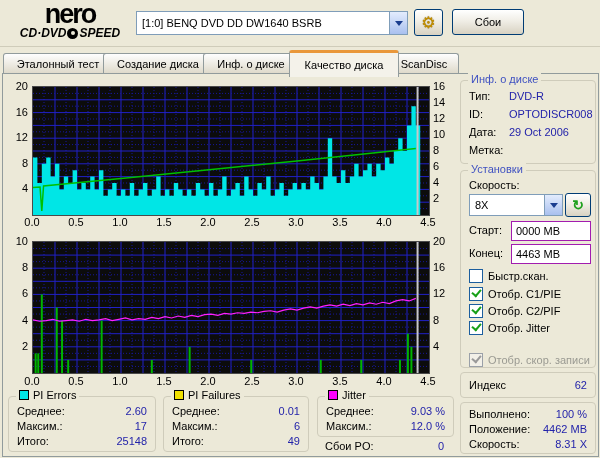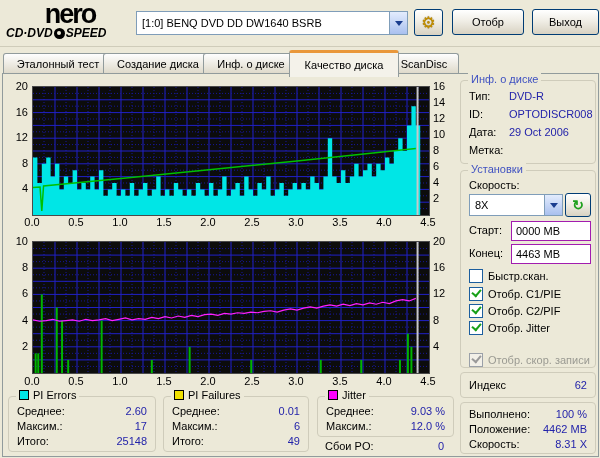--- a/index.html
+++ b/index.html
@@ -3,21 +3,21 @@
 <meta charset="utf-8">
 <style>
   html,body{margin:0;padding:0;}
   body{width:600px;height:458px;position:relative;background:#ece9d8;
        font-family:"Liberation Sans",sans-serif;font-size:11px;color:#000;overflow:hidden;}
   .abs{position:absolute;}
   
   #toolbar{left:0;top:0;width:600px;height:46px;border-bottom:1px solid #cfccba;}
   #logo{left:6px;top:2px;width:128px;height:42px;text-align:center;}
   #logo .l1{font-size:27px;font-weight:900;letter-spacing:-2px;line-height:24px;}
-  #logo .l2{font-size:12px;font-weight:800;font-style:italic;letter-spacing:0px;line-height:14px;display:flex;align-items:center;gap:1px;}
+  #logo .l2{font-size:12px;font-weight:800;font-style:italic;letter-spacing:0px;line-height:14px;display:flex;align-items:center;justify-content:center;gap:1px;}
   .disc{width:11px;height:11px;border-radius:50%;background:#000;display:inline-block;position:relative;}
   .disc::after{content:"";position:absolute;left:3.5px;top:3.5px;width:4px;height:4px;border-radius:50%;background:#ece9d8;}
   .combo{background:#fff;border:1px solid #7f9db9;display:flex;align-items:center;justify-content:space-between;}
   .combo .txt{padding-left:5px;white-space:nowrap;overflow:hidden;}
   .arrowbox{width:17px;align-self:stretch;background:linear-gradient(#e3ecfd,#a9c0ef);border-left:1px solid #7f9db9;display:flex;align-items:center;justify-content:center;}
   .tri{width:0;height:0;border-left:4px solid transparent;border-right:4px solid transparent;border-top:5px solid #1a3d8f;}
   #drive-combo{left:136px;top:11px;width:270px;height:22px;}
   .xpbtn{border:1px solid #003c74;border-radius:3px;background:linear-gradient(#ffffff,#f0eee6 45%,#d8d2c2);
          display:flex;align-items:center;justify-content:center;font-size:11px;cursor:default;}
   #tool-button{left:414px;top:9px;width:27px;height:25px;}
@@ -70,22 +70,21 @@
   </div>
   <div id="drive-combo" class="abs combo">
     <span class="txt">[1:0]  BENQ DVD DD DW1640 BSRB</span>
     <span class="arrowbox">
         <span class="tri"></span>
       </span>
   </div>
   <div id="tool-button" class="abs xpbtn">
     <span class="gear">⚙</span>
   </div>
-  <div id="start-button" class="abs xpbtn">Отобр</div>
-  <div id="exit-button" class="abs xpbtn">Выход</div>
+  <div id="start-button" class="abs xpbtn">Сбои</div>
 </div>
 
 <div class="tab" style="left:3px;width:96px;">Эталонный тест</div>
 <div class="tab" style="left:103px;width:96px;">Создание диска</div>
 <div class="tab" style="left:203px;width:82px;">Инф. о диске</div>
 <div class="tab active" style="left:289px;width:96px;">Качество диска</div>
 <div class="tab" style="left:389px;width:56px;">ScanDisc</div>
 
 <div id="page" class="abs"></div>
 

